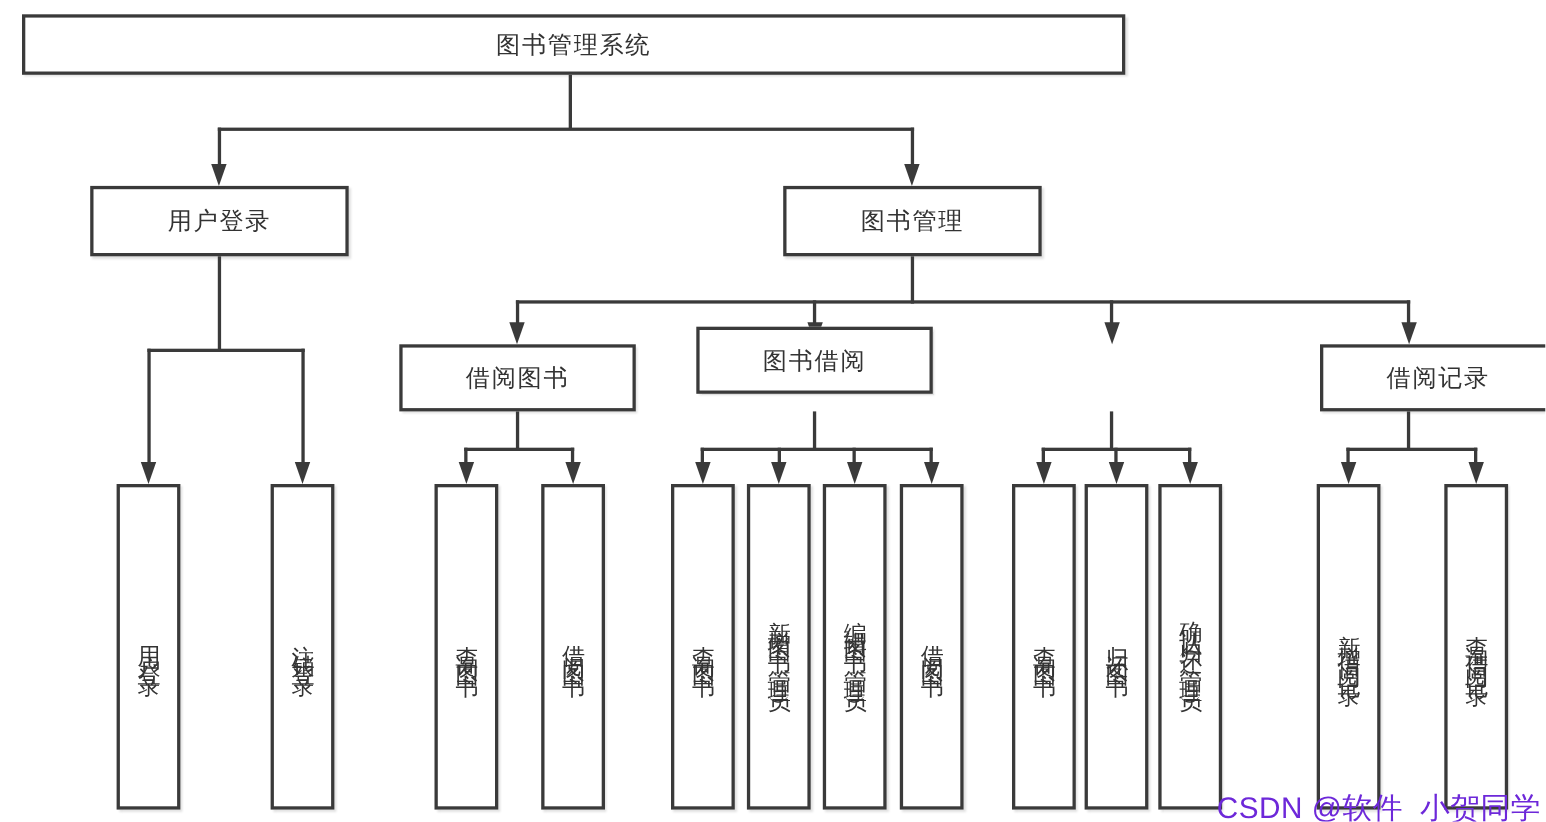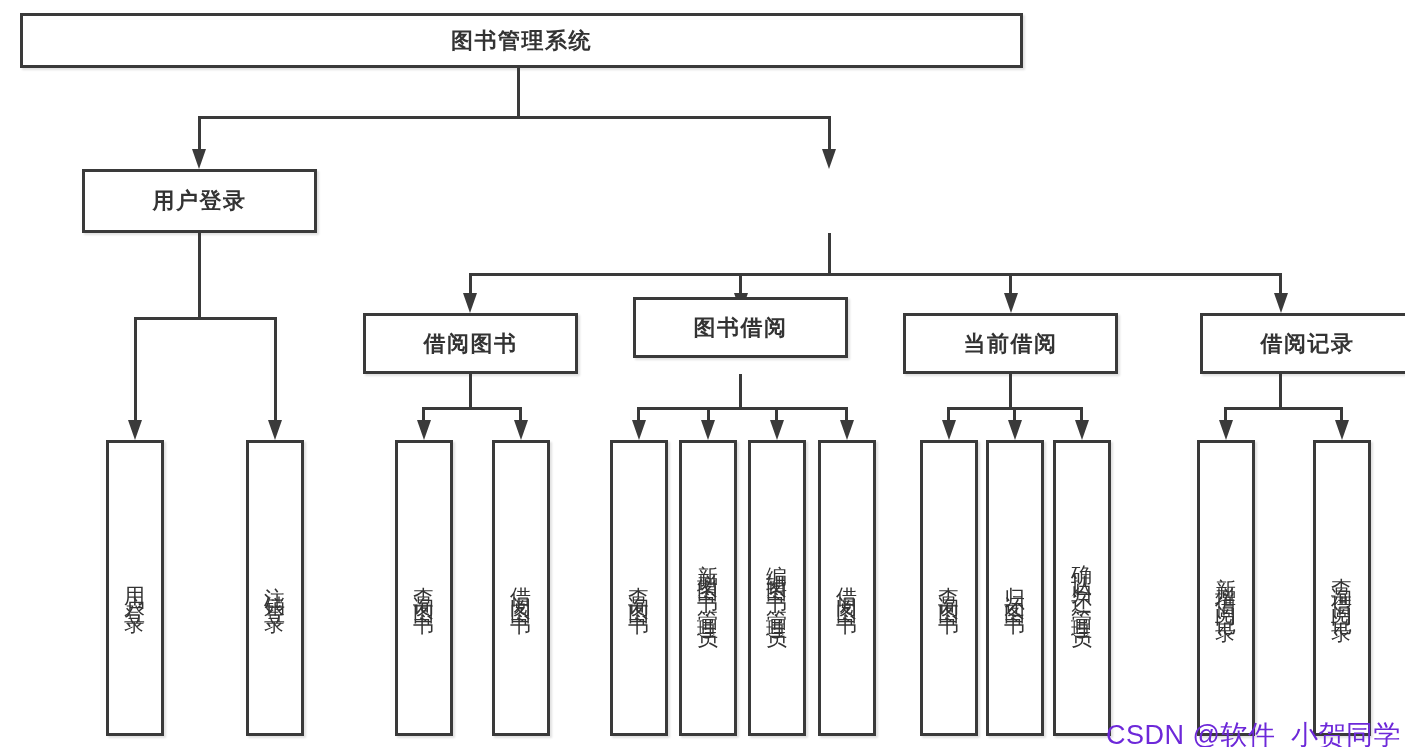--- a/index.html
+++ b/index.html
@@ -5,21 +5,21 @@
   html,body{margin:0;padding:0;background:#ffffff;}
   .canvas{
     position:relative;width:1405px;height:747px;background:#ffffff;overflow:hidden;
     font-family:"Liberation Sans","DejaVu Sans",sans-serif;color:#333333;
   }
   .node{
     position:absolute;box-sizing:border-box;background:#ffffff;
     border:3px solid #3a3a3a;display:flex;align-items:center;justify-content:center;
     box-shadow:2px 2px 2px rgba(0,0,0,0.12);
   }
-  .node .lbl{font-size:22px;letter-spacing:1.5px;color:#333333;white-space:nowrap;font-weight:bold;}
+  .node .lbl{font-size:22px;letter-spacing:1.5px;color:#333333;white-space:nowrap;}
   .leaf{
     position:absolute;box-sizing:border-box;background:#ffffff;width:58px;height:296px;top:440px;
     border:3px solid #3a3a3a;display:flex;align-items:center;justify-content:center;
     box-shadow:2px 2px 2px rgba(0,0,0,0.12);
   }
   .leaf .vlbl{
     writing-mode:vertical-rl;text-orientation:mixed;
     font-size:21px;letter-spacing:9px;line-height:1;color:#333333;white-space:nowrap;
   }
   .vline{position:absolute;width:3px;background:#3a3a3a;}
@@ -46,20 +46,23 @@
   <div class="vline" style="left:517px;top:68px;height:50px;"></div>
   <div class="hline" style="left:198px;top:116px;width:633px;"></div>
   <div class="vline" style="left:198px;top:116px;height:34px;"></div>
   <div class="arrow" style="left:192px;top:149px;"></div>
   <div class="vline" style="left:828px;top:116px;height:34px;"></div>
   <div class="arrow" style="left:822px;top:149px;"></div>
 
   <div class="node" style="left:82px;top:169px;width:235px;height:64px;">
     <span class="lbl">用户登录</span>
   </div>
+  <div class="node" style="left:712px;top:169px;width:235px;height:64px;">
+    <span class="lbl">图书管理</span>
+  </div>
 
   <div class="vline" style="left:198px;top:233px;height:87px;"></div>
   <div class="hline" style="left:134px;top:317px;width:143px;"></div>
   <div class="vline" style="left:134px;top:317px;height:105px;"></div>
   <div class="arrow" style="left:128px;top:420px;"></div>
   <div class="vline" style="left:274px;top:317px;height:105px;"></div>
   <div class="arrow" style="left:268px;top:420px;"></div>
 
   <div class="vline" style="left:828px;top:233px;height:43px;"></div>
   <div class="hline" style="left:469px;top:273px;width:813px;"></div>
@@ -70,23 +73,20 @@
   <div class="vline" style="left:1009px;top:273px;height:22px;"></div>
   <div class="arrow" style="left:1004px;top:293px;"></div>
   <div class="vline" style="left:1279px;top:273px;height:22px;"></div>
   <div class="arrow" style="left:1274px;top:293px;"></div>
 
   <div class="node" style="left:363px;top:313px;width:215px;height:61px;">
     <span class="lbl">借阅图书</span>
   </div>
   <div class="node" style="left:633px;top:297px;width:215px;height:61px;">
     <span class="lbl">图书借阅</span>
-  </div>
-  <div class="node" style="left:903px;top:313px;width:215px;height:61px;">
-    <span class="lbl">当前借阅</span>
   </div>
   <div class="node" style="left:1200px;top:313px;width:215px;height:61px;">
     <span class="lbl">借阅记录</span>
   </div>
 
   <div class="vline" style="left:469px;top:374px;height:36px;"></div>
   <div class="hline" style="left:422px;top:407px;width:100px;"></div>
   <div class="vline" style="left:422px;top:407px;height:15px;"></div>
   <div class="arrow" style="left:417px;top:420px;"></div>
   <div class="vline" style="left:519px;top:407px;height:15px;"></div>

